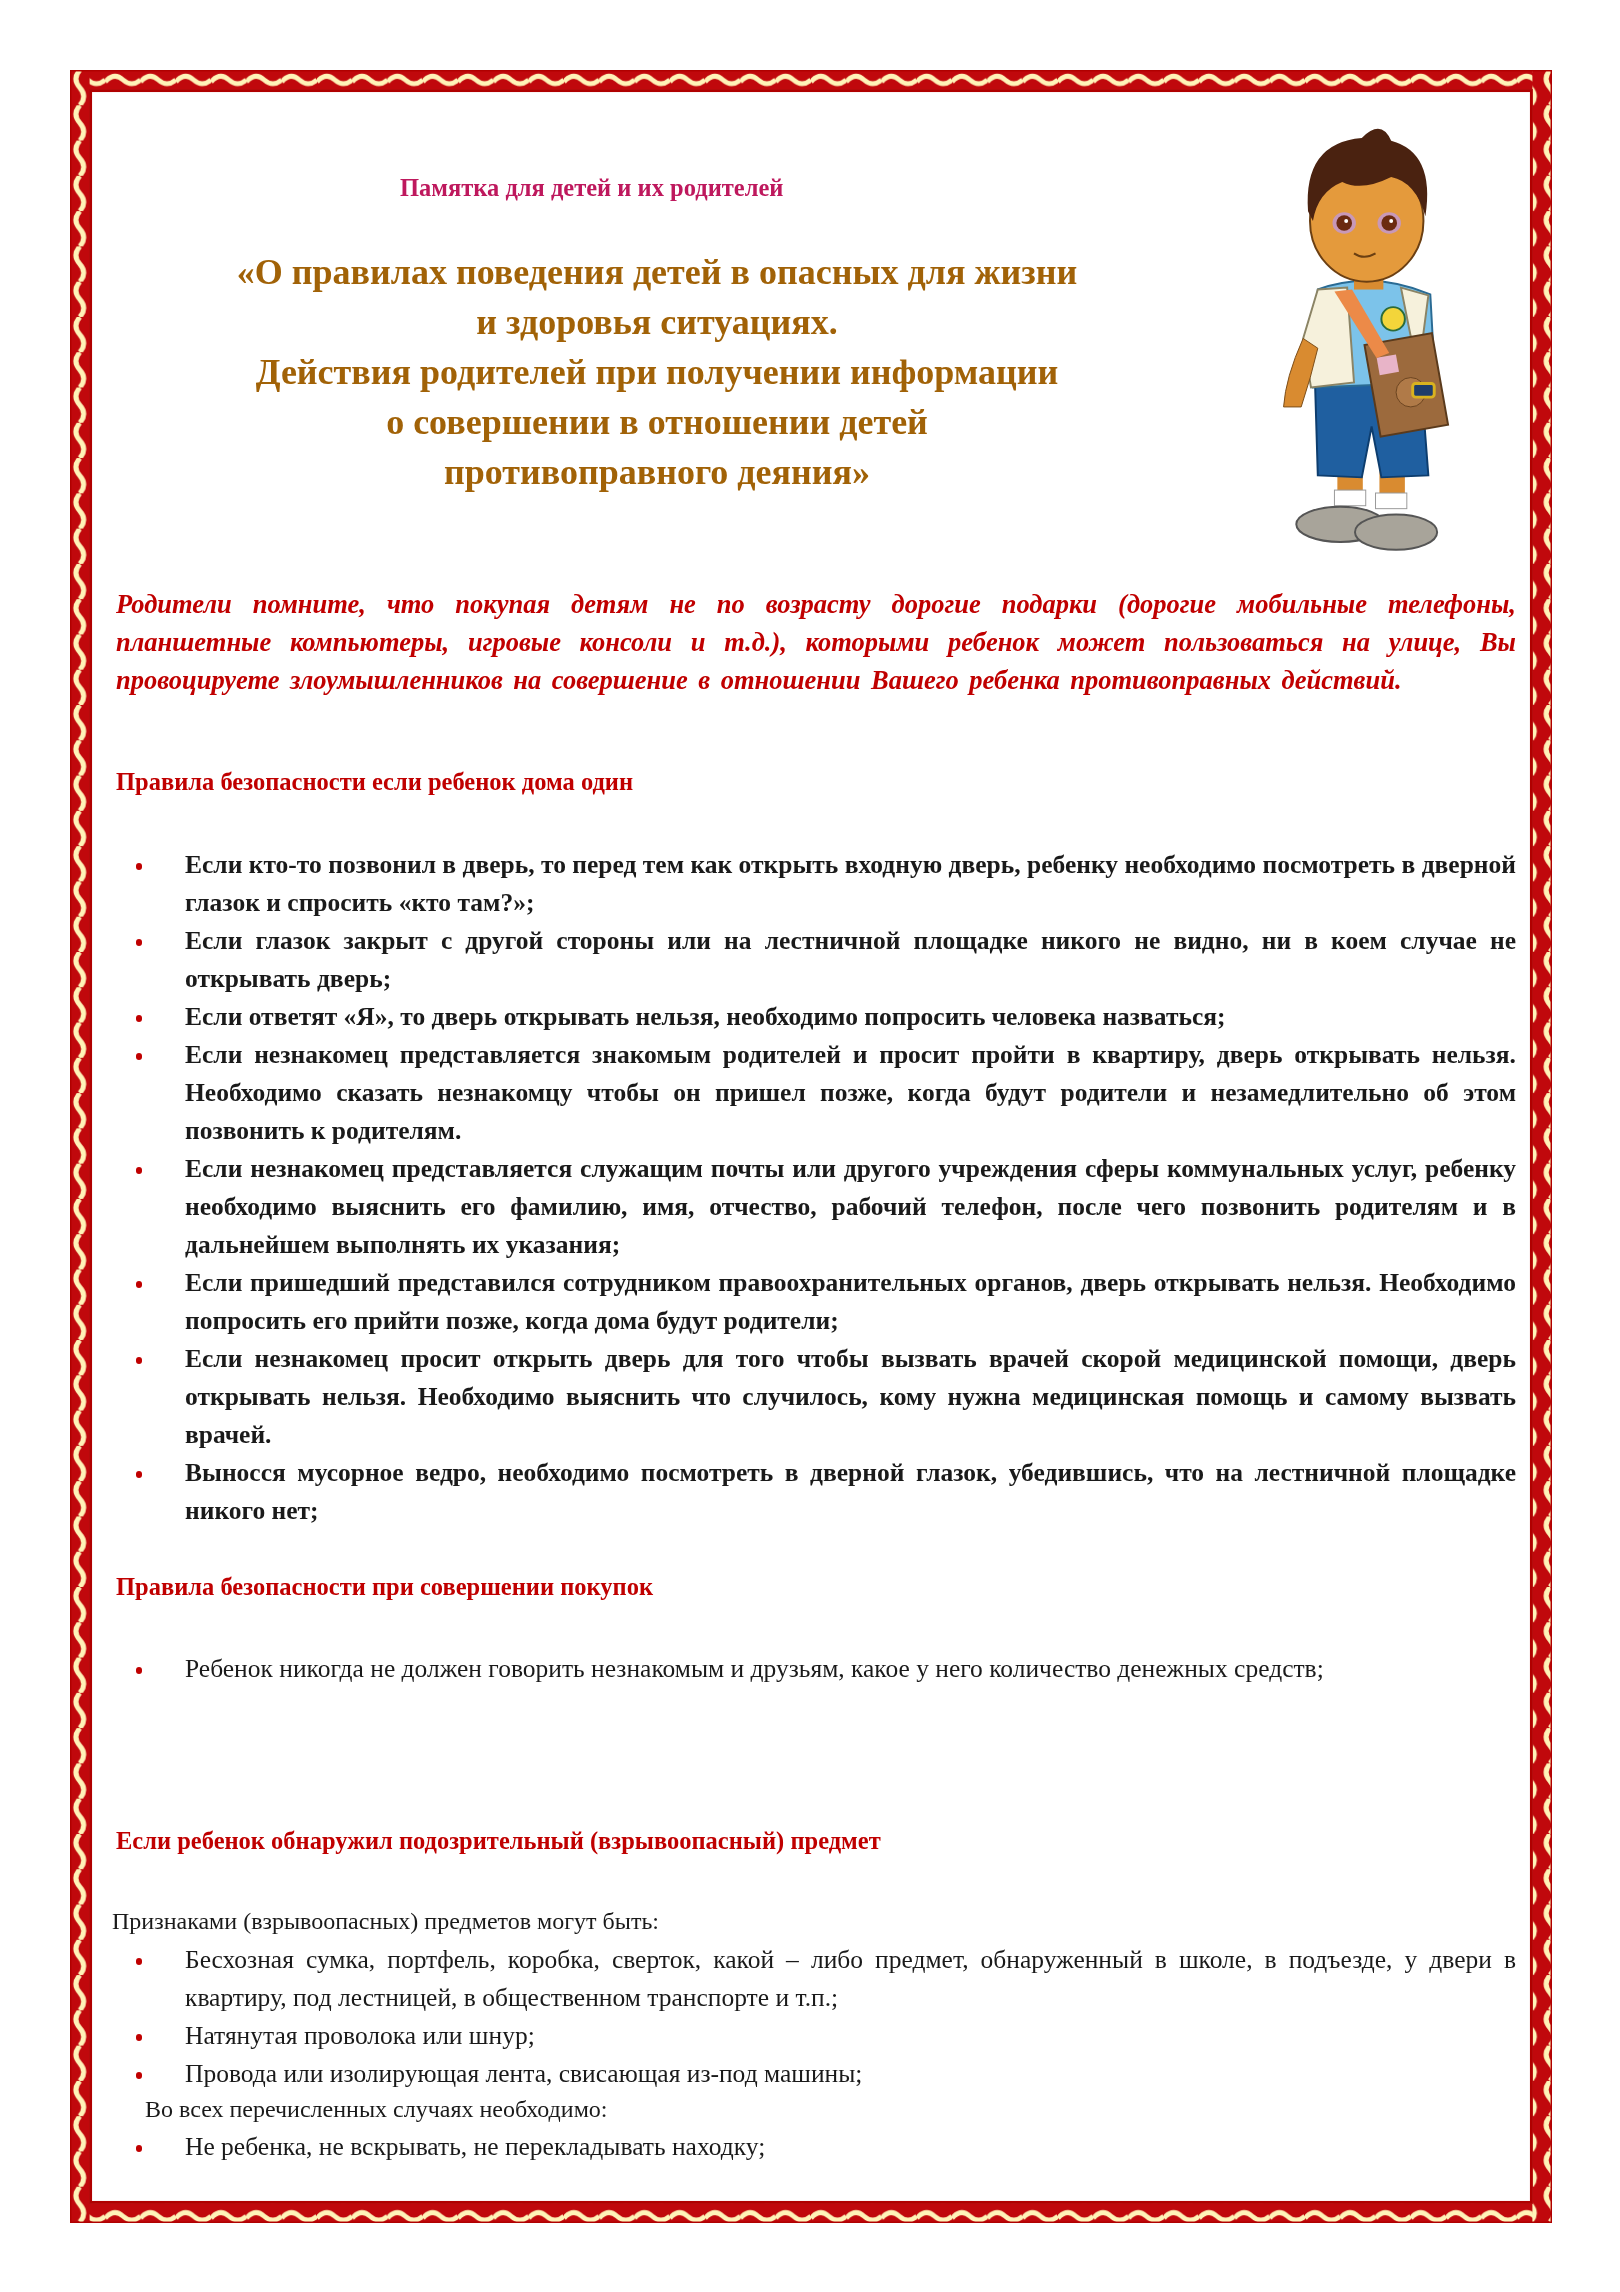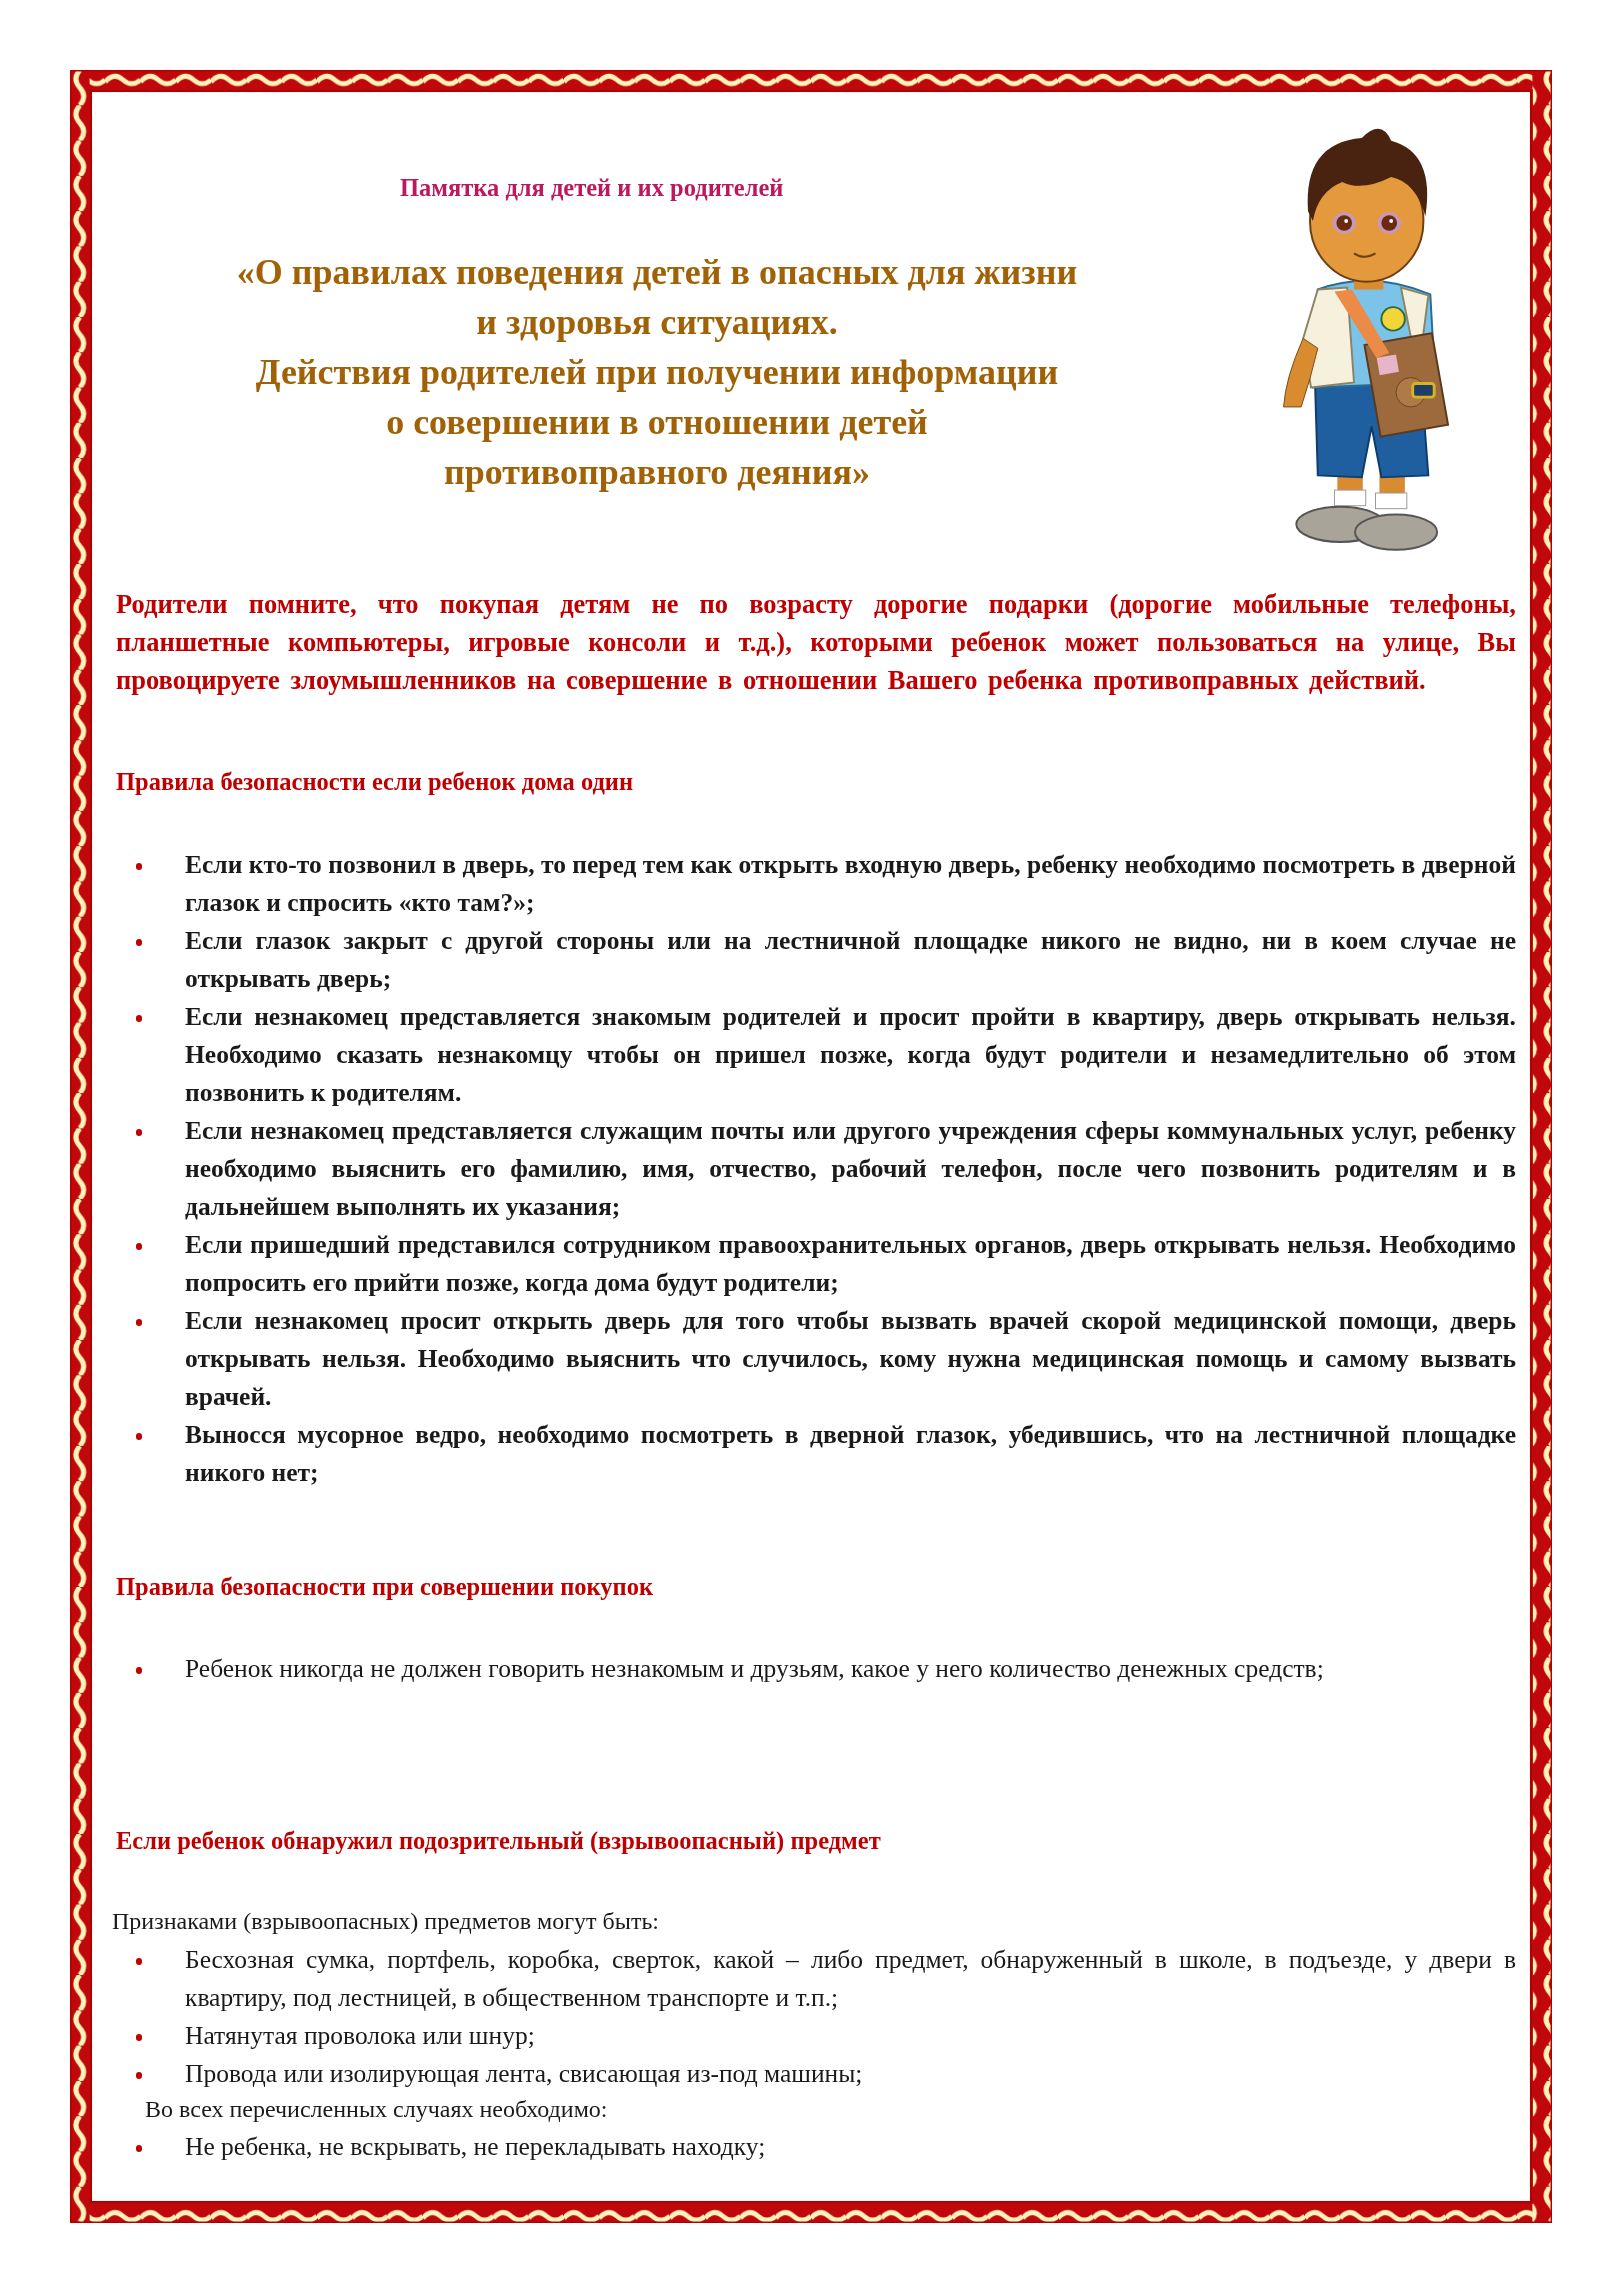--- a/index.html
+++ b/index.html
@@ -2,21 +2,21 @@
 <html><head>
 <meta charset="utf-8">
 <style>
   html, body { margin:0; padding:0; background:#ffffff; }
   body { width:1620px; height:2293px; position:relative; overflow:hidden; font-family:"Liberation Serif", serif; color:#1a1a1a; }
   .frame { position:absolute; left:70px; top:70px; width:1482px; height:2153px; box-sizing:border-box; }
   .frame svg { position:absolute; left:0; top:0; width:100%; height:100%; }
   .memo-title { position:absolute; left:400px; top:174px; font-weight:bold; font-size:24.5px; color:#be185d; }
   .main-title { position:absolute; left:118px; top:247px; width:1078px; text-align:center; font-weight:bold; font-size:36px; line-height:50px; color:#a16207; }
   .mascot { position:absolute; left:1264px; top:113px; width:225px; height:446px; }
-  .warning { position:absolute; left:116px; top:585px; width:1400px; font-weight:bold; font-size:26.5px; line-height:38px; color:#c00000; text-align:justify; text-align-last:left; word-spacing:3.9px; }
+  .warning { position:absolute; left:116px; top:585px; width:1400px; font-style:italic; font-weight:bold; font-size:26.5px; line-height:38px; color:#c00000; text-align:justify; text-align-last:left; word-spacing:3.9px; }
   .section-title { position:absolute; left:116px; font-weight:bold; font-size:24.5px; color:#c00000; }
   .bullets { position:absolute; left:116px; width:1400px; margin:0; padding:0; list-style:none; }
   .bullets li { position:relative; padding-left:69px; font-size:25.5px; line-height:38px; text-align:justify; }
   .bullets li .dot { position:absolute; left:19.6px; top:16.7px; width:6.9px; height:6.9px; border-radius:50%; background:#c00000; }
   .plain { position:absolute; left:112px; font-size:24px; line-height:37px; }
 </style>
 </head>
 <body>
 
 <div class="frame">
@@ -98,20 +98,21 @@
     <path d="M92 143 Q102 150 114 143" stroke="#6b3f12" stroke-width="2" fill="none"></path>
   </svg>
 </div>
 
 <div class="warning">Родители помните, что покупая детям не по возрасту дорогие подарки (дорогие мобильные телефоны, планшетные компьютеры, игровые консоли и т.д.), которыми ребенок может пользоваться на улице, Вы провоцируете злоумышленников на совершение в отношении Вашего ребенка противоправных действий.</div>
 
 <div class="section-title" style="top:768px;">Правила безопасности если ребенок дома один</div>
 <ul class="bullets" style="top:846px;font-weight:bold;">
   <li><span class="dot"></span><span>Если кто-то позвонил в дверь, то перед тем как открыть входную дверь, ребенку необходимо посмотреть в дверной глазок и спросить «кто там?»;</span></li>
   <li><span class="dot"></span><span>Если глазок закрыт с другой стороны или на лестничной площадке никого не видно, ни в коем случае не открывать дверь;</span></li>
+  <li><span class="dot"></span><span>Если ответят «Я», то дверь открывать нельзя, необходимо попросить человека назваться;</span></li>
   <li><span class="dot"></span><span>Если незнакомец представляется знакомым родителей и просит пройти в квартиру, дверь открывать нельзя. Необходимо сказать незнакомцу чтобы он пришел позже, когда будут родители и незамедлительно об этом позвонить к родителям.</span></li>
   <li><span class="dot"></span><span>Если незнакомец представляется служащим почты или другого учреждения сферы коммунальных услуг, ребенку необходимо выяснить его фамилию, имя, отчество, рабочий телефон, после чего позвонить родителям и в дальнейшем выполнять их указания;</span></li>
   <li><span class="dot"></span><span>Если пришедший представился сотрудником правоохранительных органов, дверь открывать нельзя. Необходимо попросить его прийти позже, когда дома будут родители;</span></li>
   <li><span class="dot"></span><span>Если незнакомец просит открыть дверь для того чтобы вызвать врачей скорой медицинской помощи, дверь открывать нельзя. Необходимо выяснить что случилось, кому нужна медицинская помощь и самому вызвать врачей.</span></li>
   <li><span class="dot"></span><span>Выносся мусорное ведро, необходимо посмотреть в дверной глазок, убедившись, что на лестничной площадке никого нет;</span></li>
 </ul>
 
 <div class="section-title" style="top:1573px;">Правила безопасности при совершении покупок</div>
 <ul class="bullets" style="top:1650px;">
   <li><span class="dot"></span><span>Ребенок никогда не должен говорить незнакомым и друзьям, какое у него количество денежных средств;</span></li>

